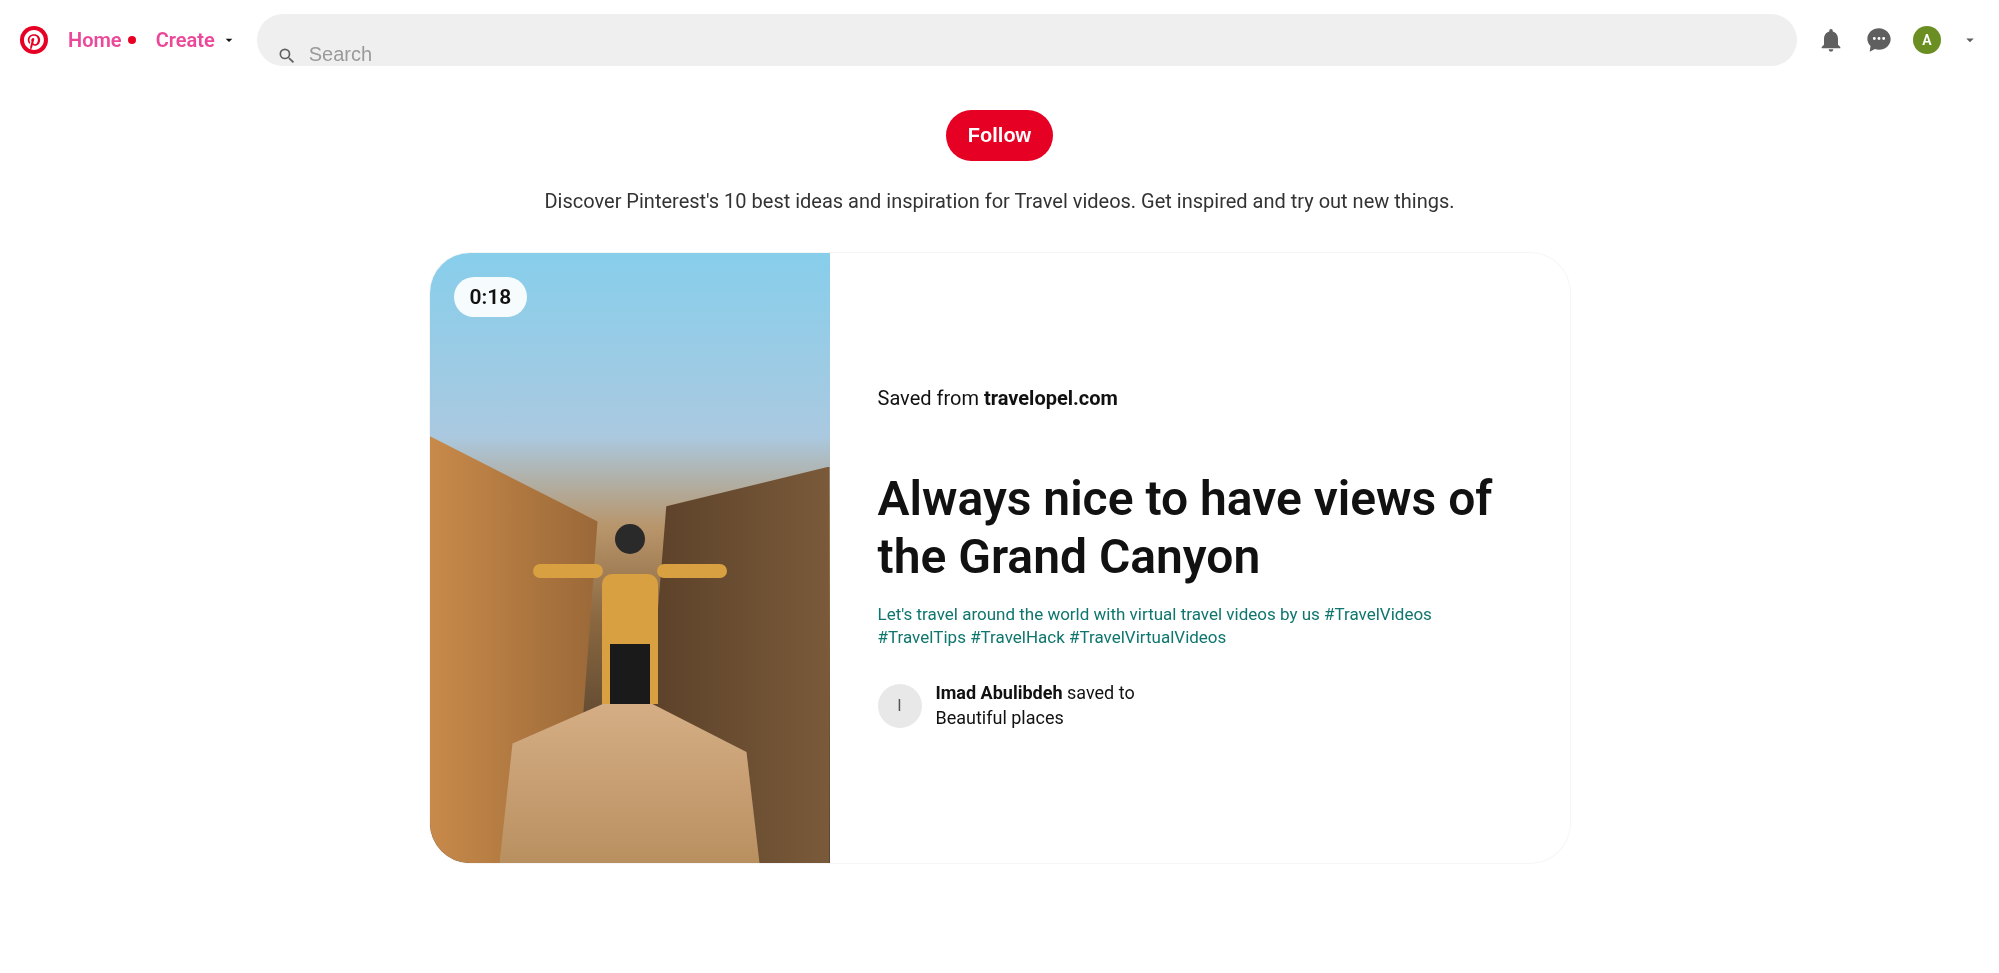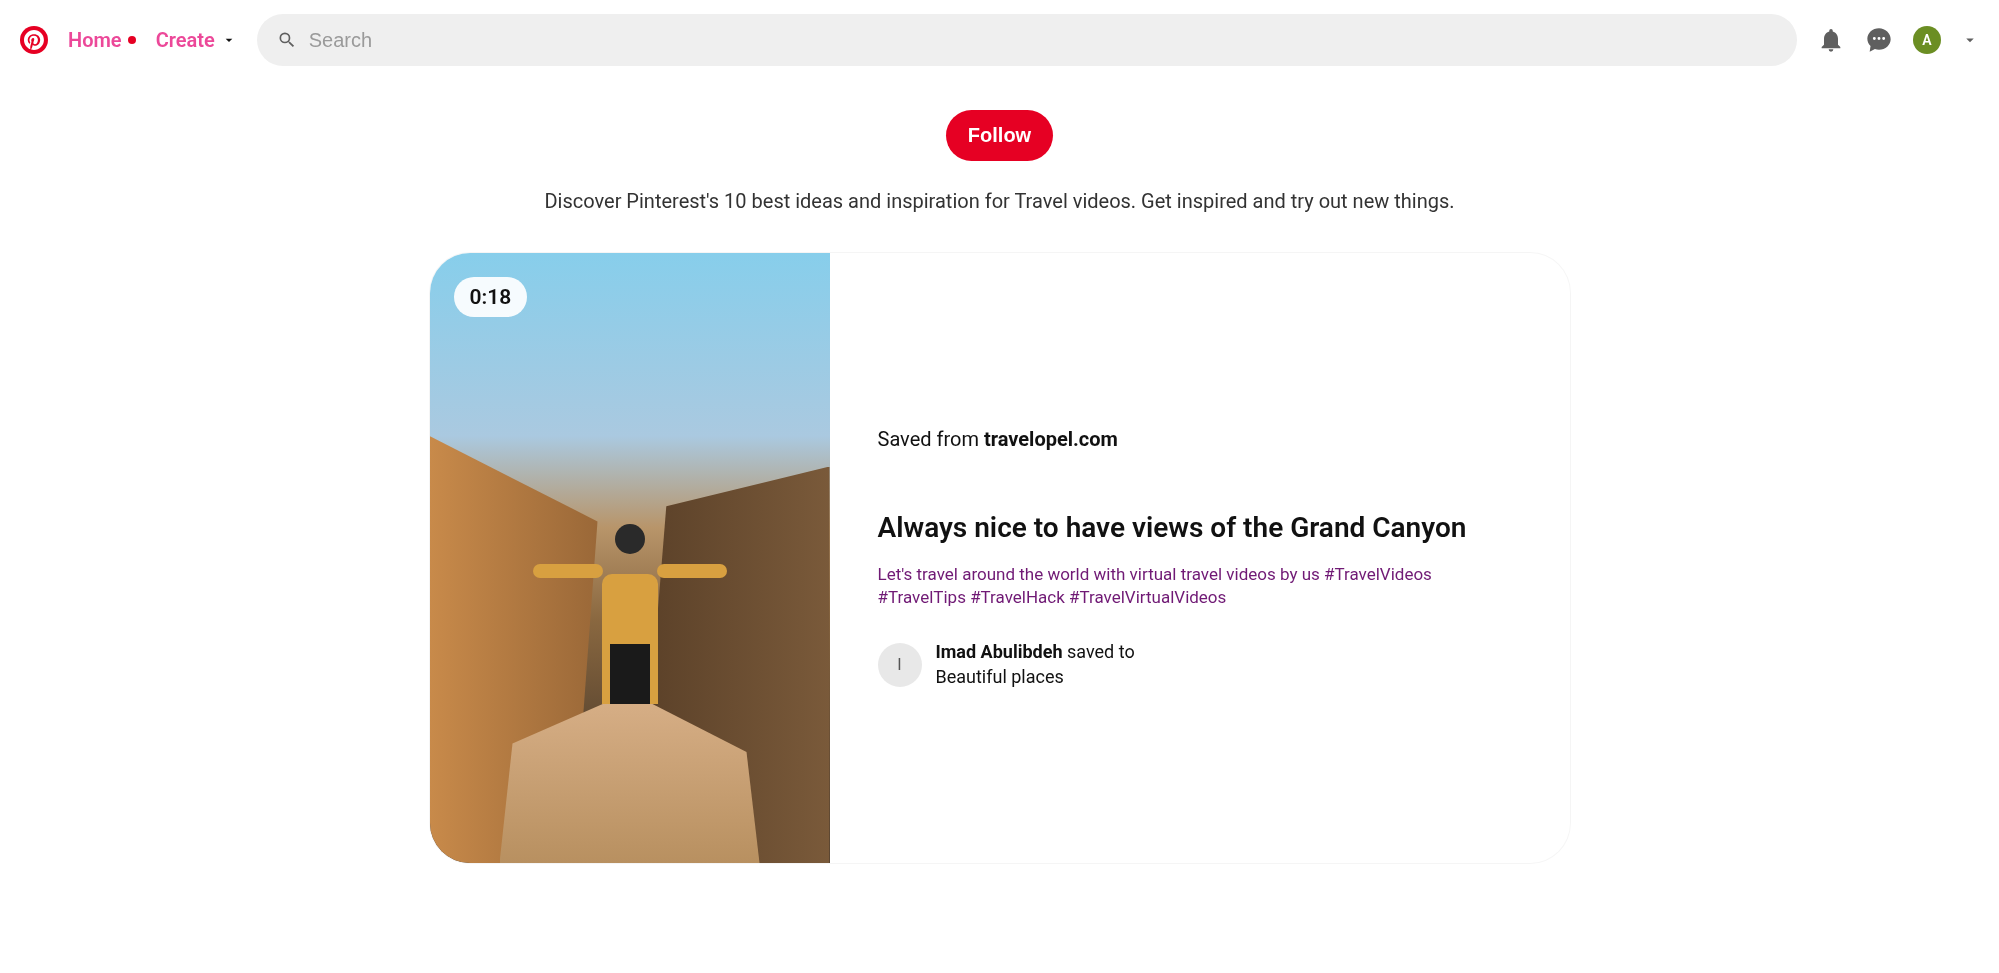--- a/index.html
+++ b/index.html
@@ -3,21 +3,21 @@
 <meta charset="utf-8">
 <style>
 * { margin: 0; padding: 0; box-sizing: border-box; }
 body { font-family: -apple-system, BlinkMacSystemFont, "Segoe UI", Roboto, Helvetica, Arial, sans-serif; background: #fff; color: #111; }
 .header { display: flex; align-items: center; padding: 12px 20px; gap: 20px; height: 80px; }
 .logo { width: 28px; height: 28px; border-radius: 50%; background: #e60023; display: flex; align-items: center; justify-content: center; flex-shrink: 0; cursor: pointer; }
 .logo svg { width: 20px; height: 20px; fill: #fff; }
 .nav-item { font-size: 20px; font-weight: 600; color: #ec4899; cursor: pointer; display: flex; align-items: center; gap: 6px; flex-shrink: 0; }
 .dot { width: 8px; height: 8px; border-radius: 50%; background: #e60023; display: inline-block; }
 .chevron { width: 16px; height: 16px; }
-.search-wrap { flex: 1; display: flex; align-items: center; background: #efefef; border-radius: 999px; padding: 0 20px; height: 52px; }
+.search-wrap { flex: 1; display: flex; align-items: flex-end; background: #efefef; border-radius: 999px; padding: 0 20px; height: 52px; }
 .search-wrap svg { width: 20px; height: 20px; fill: #5f5f5f; flex-shrink: 0; }
 .search-input { border: none; background: transparent; outline: none; font-size: 20px; color: #333; margin-left: 12px; width: 100%; }
 .search-input::placeholder { color: #9a9a9a; }
 .icon-btn { width: 28px; height: 28px; fill: #5f5f5f; cursor: pointer; flex-shrink: 0; }
 .avatar { width: 28px; height: 28px; border-radius: 50%; background: #6b8e23; color: #fff; display: flex; align-items: center; justify-content: center; font-size: 14px; font-weight: 600; cursor: pointer; flex-shrink: 0; }
 .content { max-width: 1600px; margin: 0 auto; padding: 30px 20px; text-align: center; }
 .page-title { font-size: 46px; font-weight: 600; margin-bottom: 22px; }
 .follow-btn { background: #e60023; color: #fff; border: none; border-radius: 999px; padding: 14px 22px; font-size: 20px; font-weight: 600; cursor: pointer; }
 .description { font-size: 20px; color: #333; margin-top: 28px; }
 .card { display: flex; max-width: 1140px; margin: 40px auto 0; border-radius: 40px; overflow: hidden; box-shadow: 0 0 0 1px rgba(0,0,0,0.04); text-align: left; }
@@ -28,22 +28,22 @@
 .person { position: absolute; bottom: 26%; left: 50%; transform: translateX(-50%); width: 130px; height: 180px; }
 .person-body { position: absolute; bottom: 0; left: 50%; transform: translateX(-50%); width: 56px; height: 130px; background: #d8a040; border-radius: 10px 10px 0 0; }
 .person-head { position: absolute; top: 0; left: 50%; transform: translateX(-50%); width: 30px; height: 30px; background: #2a2a2a; border-radius: 50%; }
 .person-arm-l { position: absolute; top: 40px; left: -32px; width: 70px; height: 14px; background: #d8a040; border-radius: 7px; }
 .person-arm-r { position: absolute; top: 40px; right: -32px; width: 70px; height: 14px; background: #d8a040; border-radius: 7px; }
 .person-legs { position: absolute; bottom: 0; left: 50%; transform: translateX(-50%); width: 40px; height: 60px; background: #1a1a1a; }
 .duration { position: absolute; top: 24px; left: 24px; background: rgba(255,255,255,0.92); border-radius: 999px; padding: 8px 16px; font-size: 21px; font-weight: 600; color: #111; }
 .card-body { flex: 1; padding: 48px 48px 48px 48px; display: flex; flex-direction: column; justify-content: center; }
 .saved-from { font-size: 20px; color: #111; margin-bottom: 34px; }
 .saved-from strong { font-weight: 700; }
-.card-title { font-size: 28px; font-weight: 600; line-height: 1.2; margin-bottom: 18px; margin-top: 26px; }
-.card-desc { font-size: 17px; color: #701a75; line-height: 1.35; margin-bottom: 32px; }
+.card-title { font-size: 48px; font-weight: 600; line-height: 1.2; margin-bottom: 18px; margin-top: 26px; }
+.card-desc { font-size: 17px; color: #0f766e; line-height: 1.35; margin-bottom: 32px; }
 .saver { display: flex; align-items: center; gap: 14px; }
 .saver-avatar { width: 44px; height: 44px; border-radius: 50%; background: #e8e8e8; color: #555; display: flex; align-items: center; justify-content: center; font-size: 16px; font-weight: 400; cursor: pointer; flex-shrink: 0; }
 .saver-text { font-size: 18px; line-height: 1.35; }
 .saver-text .name { font-weight: 700; cursor: pointer; }
 .saver-text .board { font-weight: 400; cursor: pointer; }
 </style>
 </head>
 <body>
 
 <div class="header">

